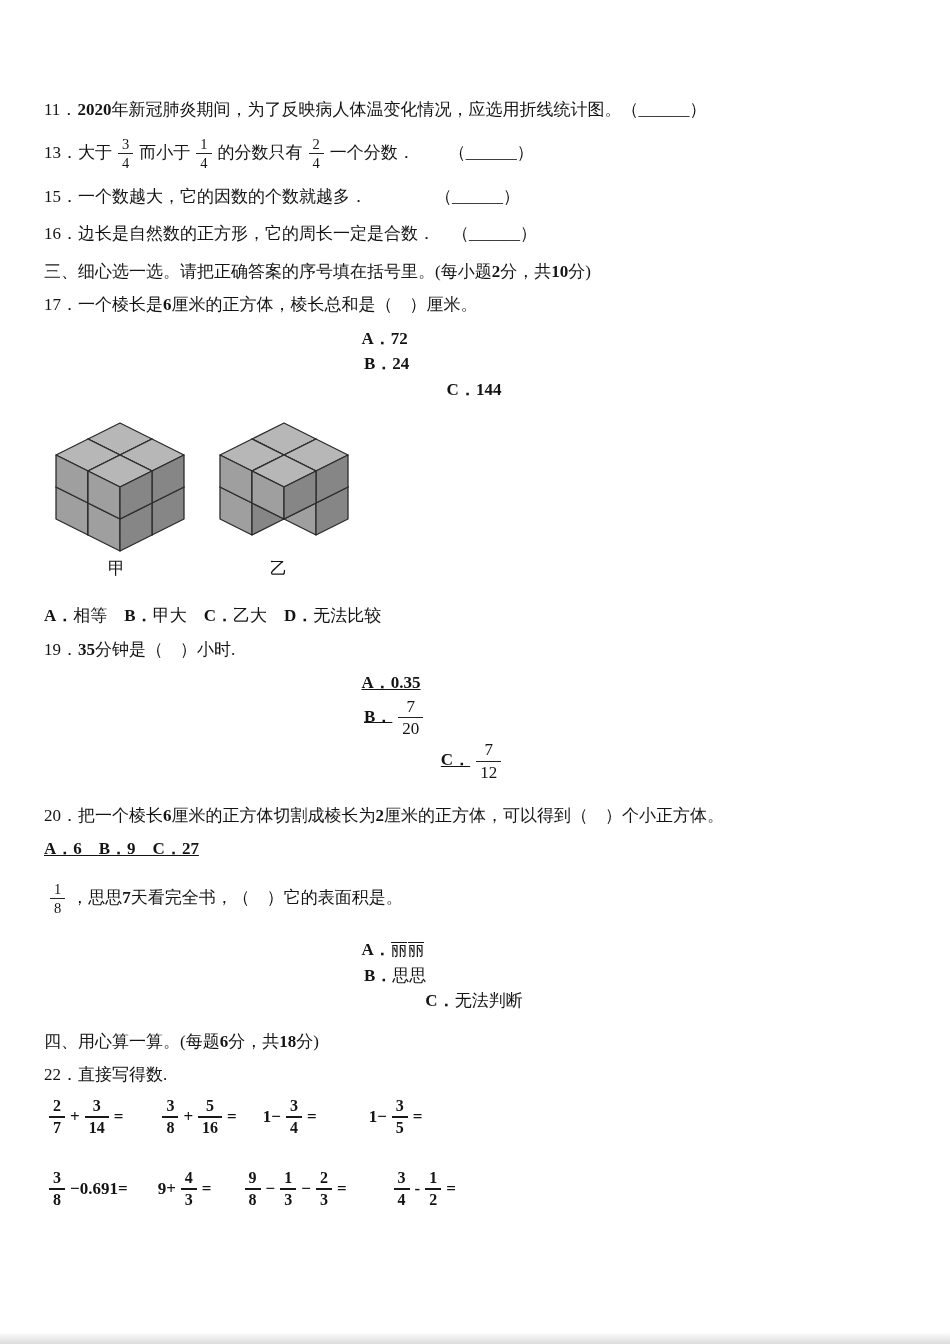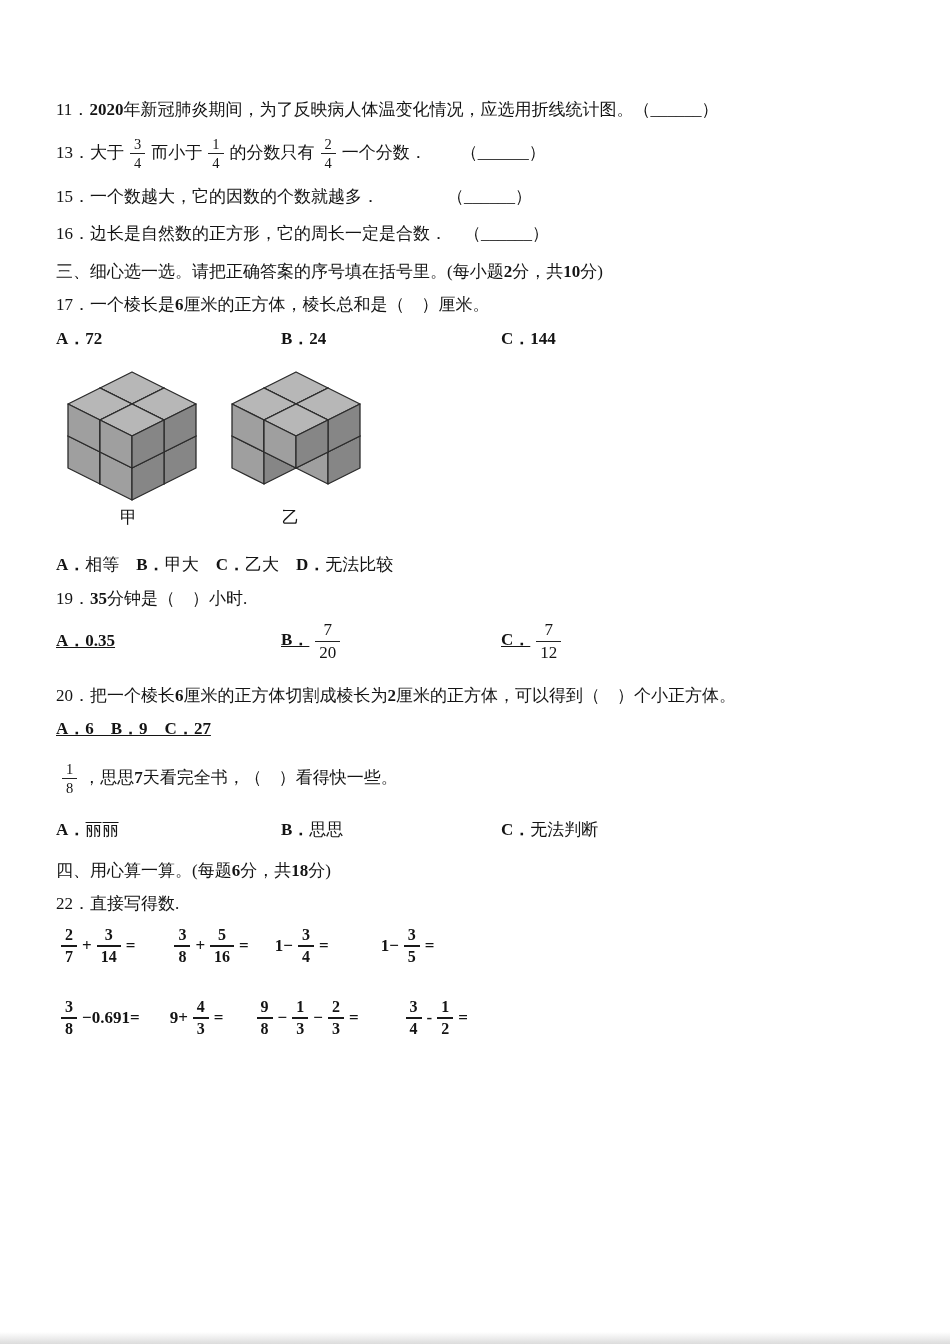--- a/index.html
+++ b/index.html
@@ -2,33 +2,33 @@
 <html><head>
 <meta charset="utf-8">
 <style>
   html,body{margin:0;padding:0;}
   body{
     width:950px;height:1344px;overflow:hidden;position:relative;
     background:#ffffff;color:#141414;
     font-family:"Liberation Serif","DejaVu Serif",serif;
     font-size:17px;
   }
-  .page{padding:97px 46px 0 44px;margin-left:12px;}
+  .page{padding:97px 46px 0 44px;}
   .line{margin:0 0 12px 0;line-height:1.5;}
   .tight{margin-bottom:8px;}
   .b{font-weight:bold;}
   
   .frac{
     display:inline-flex;flex-direction:column;text-align:center;
     vertical-align:middle;margin:0 6px;font-size:14.5px;line-height:1.25;
   }
   .frac .fn{border-bottom:1.4px solid #222;padding:0 4px;display:block;}
   .frac .fd{padding:0 4px;display:block;}
   
-  .opts3{display:flex;align-items:center;margin:0 0 15px 0;line-height:1.5;}
+  .opts3{display:flex;align-items:center;margin:0 0 15px 0;line-height:1.5;flex-direction:column;}
   .opts3 .c1{width:225px;}
   .opts3 .c2{width:220px;}
   .opts3 .frac{font-size:17px;}
   
   .figure{position:relative;height:174px;margin:2px 0 12px 4px;}
   .figlabel{position:absolute;top:140px;font-size:17px;}
   .lab-jia{left:60px;}
   .lab-yi{left:222px;}
   
   .exprrow{display:flex;align-items:center;margin:4px 0 30px 0;font-weight:bold;}
@@ -140,21 +140,21 @@
           <span class="fn">7</span>
           <span class="fd">12</span>
         </span></span>
   </div>
 
   <div class="line tight"><span>20．把一个棱长</span><span class="b">6</span><span>厘米的正方体切割成棱长为</span><span class="b">2</span><span>厘米的正方体，可以得到（　）个小正方体。</span></div>
   <div class="line" style="margin-bottom:18px;text-decoration:underline;"><span class="b">A．6　B．9　C．27</span></div>
   <div class="line" style="margin-bottom:20px;"><span class="frac">
         <span class="fn">1</span>
         <span class="fd">8</span>
-      </span><span>，思思</span><span class="b">7</span><span>天看完全书，（　）看得快一些。</span></div>
+      </span><span>，思思</span><span class="b">7</span><span>天看完全书，（　）它的表面积是。</span></div>
 
   <div class="opts3">
     <span class="c1"><span class="b">A．</span><span>丽丽</span></span>
     <span class="c2"><span class="b">B．</span><span>思思</span></span>
     <span><span class="b">C．</span><span>无法判断</span></span>
   </div>
 
   <div class="line tight"><span>四、用心算一算。(每题</span><span class="b">6</span><span>分，共</span><span class="b">18</span><span>分)</span></div>
   <div class="line tight"><span>22．直接写得数.</span></div>
 

